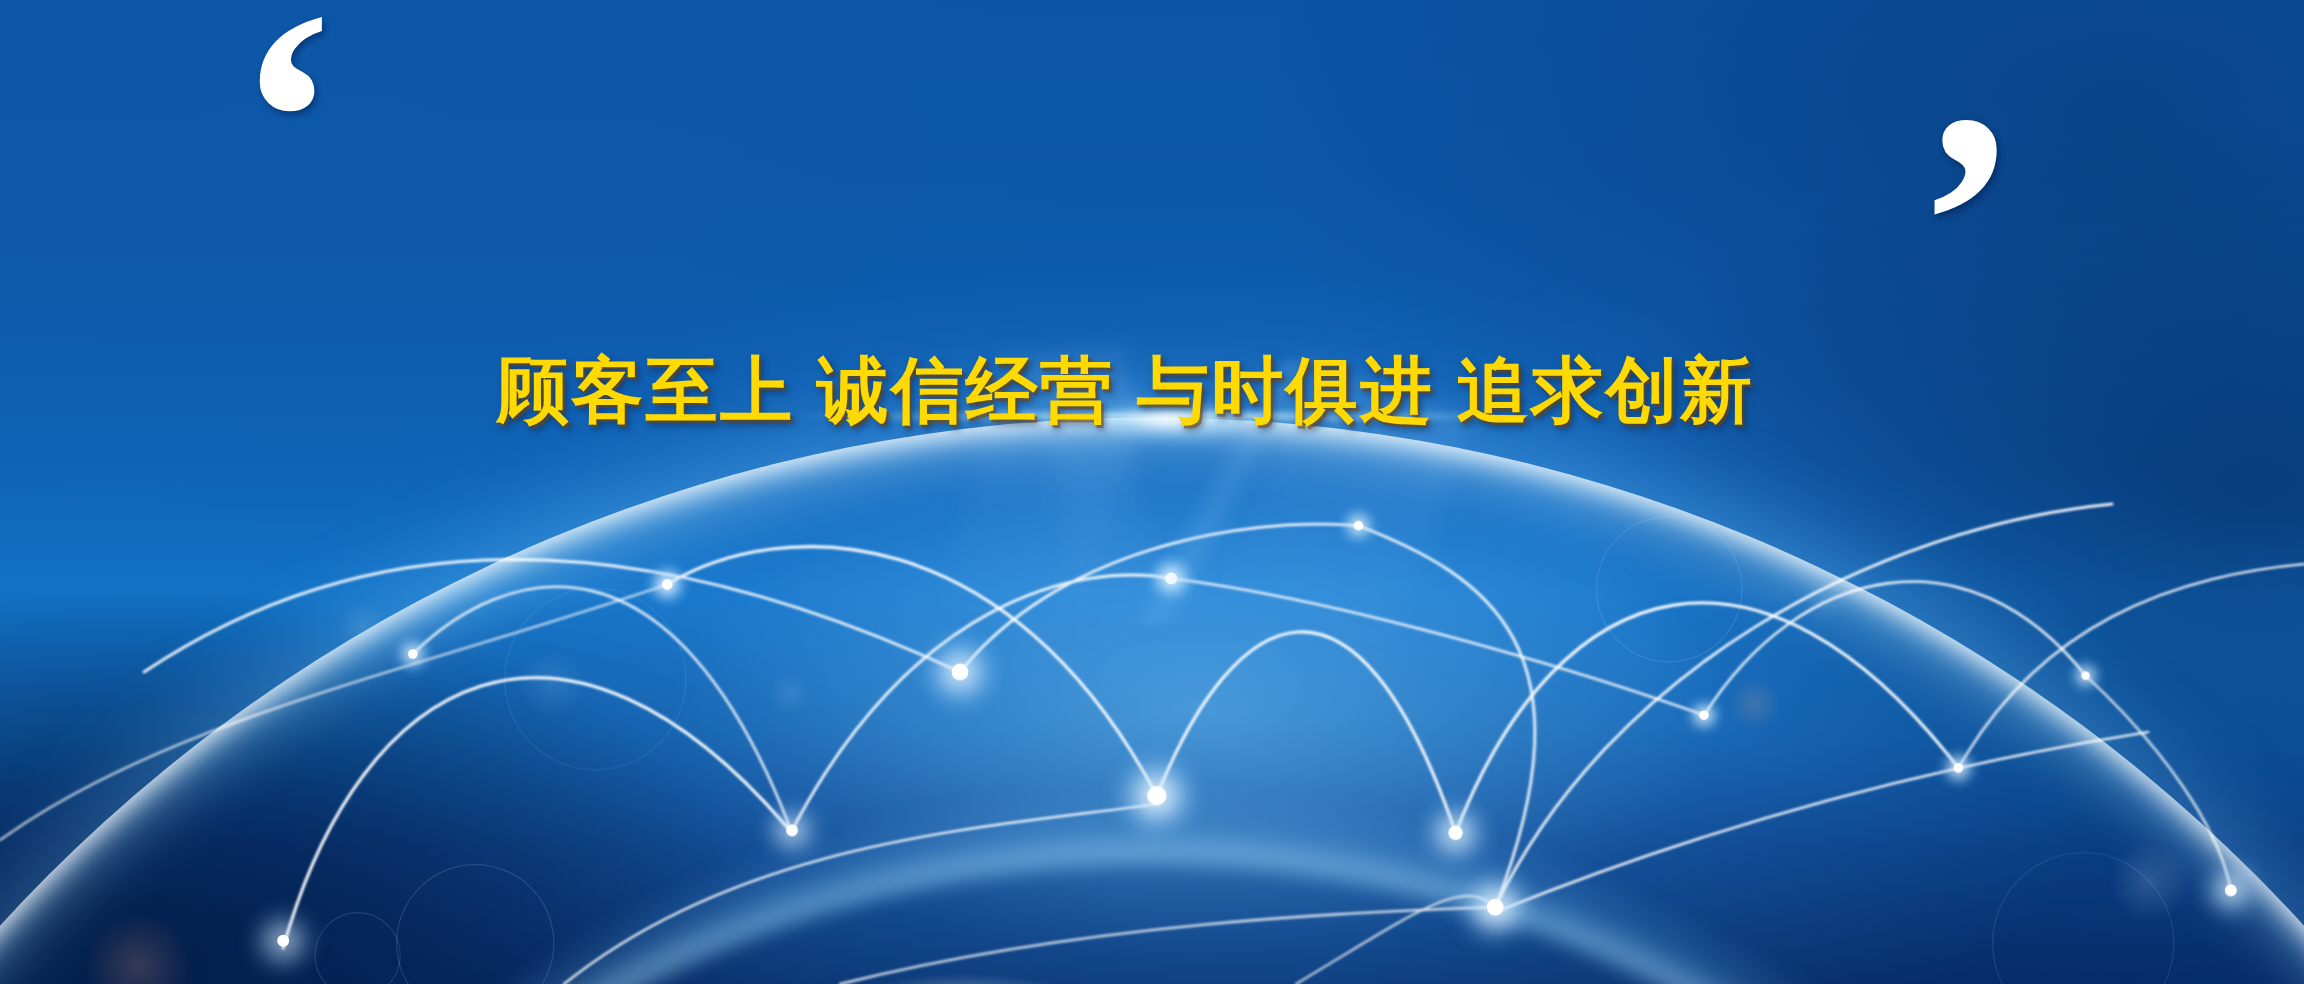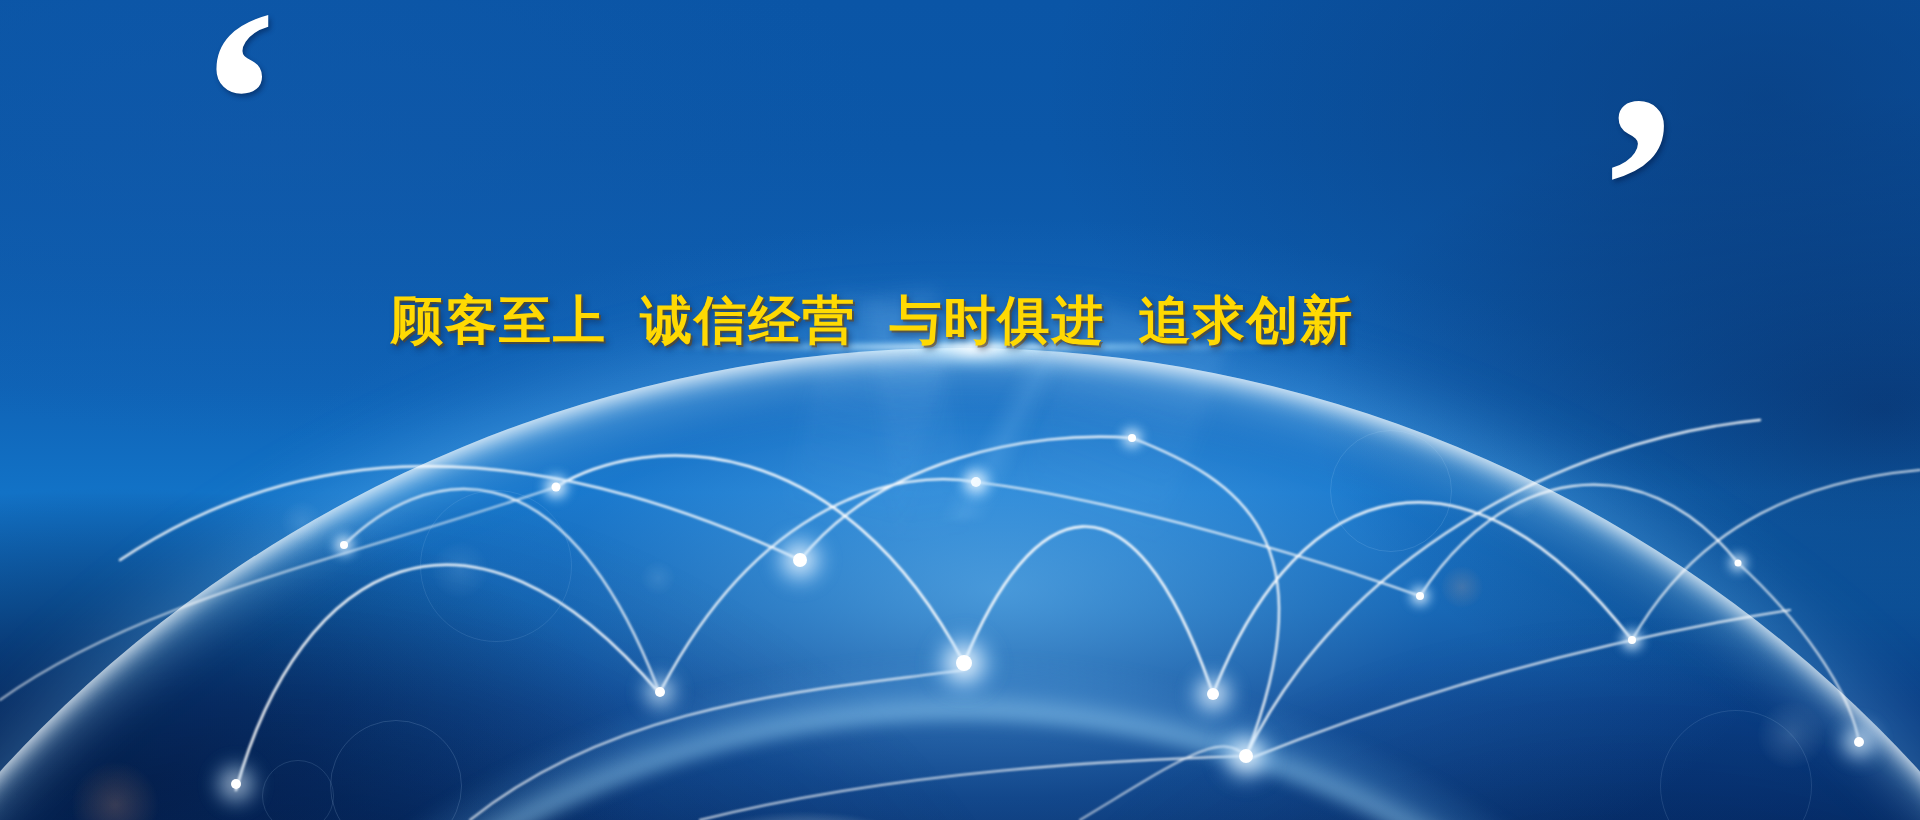--- a/index.html
+++ b/index.html
@@ -75,23 +75,23 @@
     filter:blur(3px);}
   
   .quote-open,.quote-close{position:absolute;color:#ffffff;font-weight:700;
      font-family:"Liberation Serif","DejaVu Serif",serif;line-height:1;
      text-shadow:2px 3px 5px rgba(0,20,60,.45);}
   .quote-open{left:196px;top:-30px;font-size:260px;}
   .quote-close{left:1596px;top:56px;font-size:260px;}
   .headline{position:absolute;left:268px;top:112px;
     font-size:92px;font-weight:700;color:#ffffff;letter-spacing:4px;white-space:nowrap;
     text-shadow:3px 4px 0 rgba(8,46,104,.55), 5px 7px 10px rgba(2,22,62,.45);}
-  .subtitle{position:absolute;left:391px;top:286px;
-    font-size:52px;font-weight:700;letter-spacing:2px;white-space:nowrap;
-    font-family:Liberation Mono, monospace;
+  .subtitle{position:absolute;left:414px;top:286px;
+    font-size:60px;font-weight:700;letter-spacing:2px;white-space:nowrap;
+    font-family:Liberation Sans, sans-serif;
     color:#ffd902;
     text-shadow:2px 2px 0 rgba(120,70,0,.55), 3px 4px 6px rgba(10,30,70,.5);}
   .bokeh{position:absolute;border-radius:50%;pointer-events:none;}
 </style>
 </head>
 <body>
 
 <div class="banner">
 
   <div class="sky"></div>

